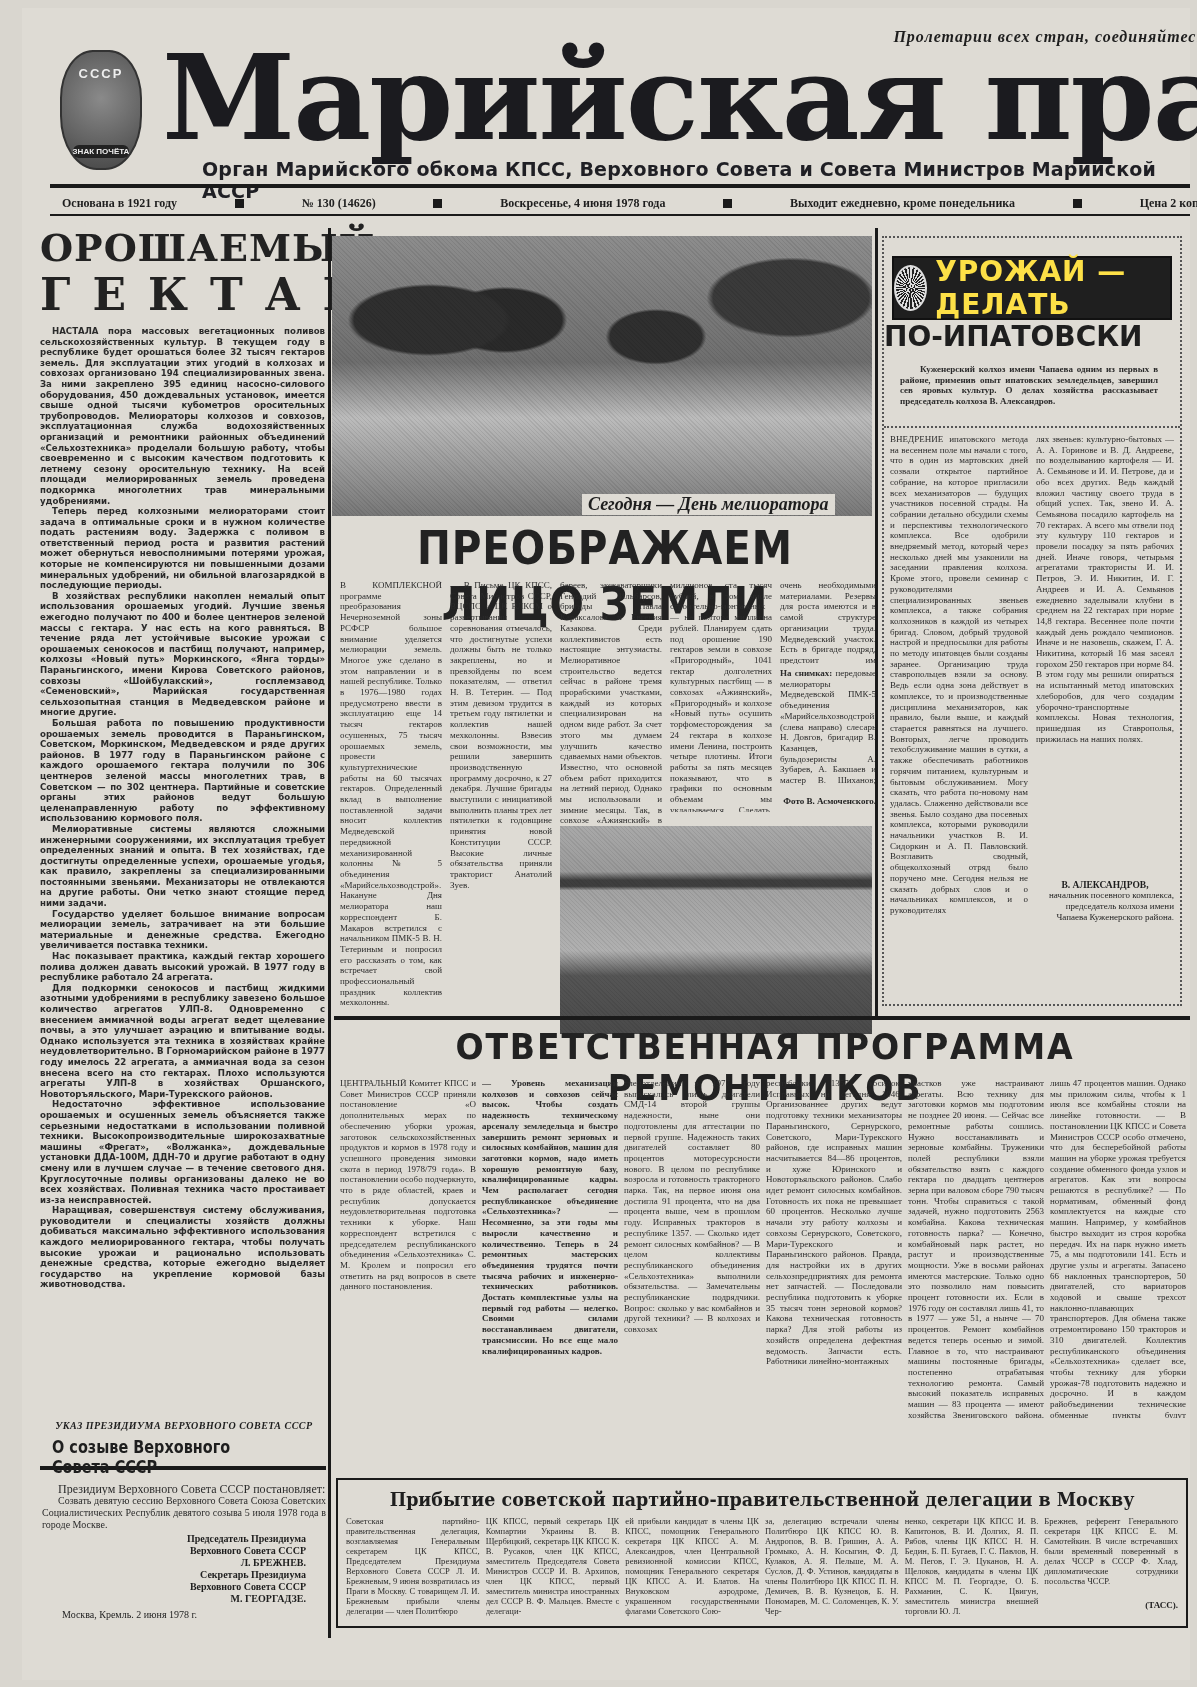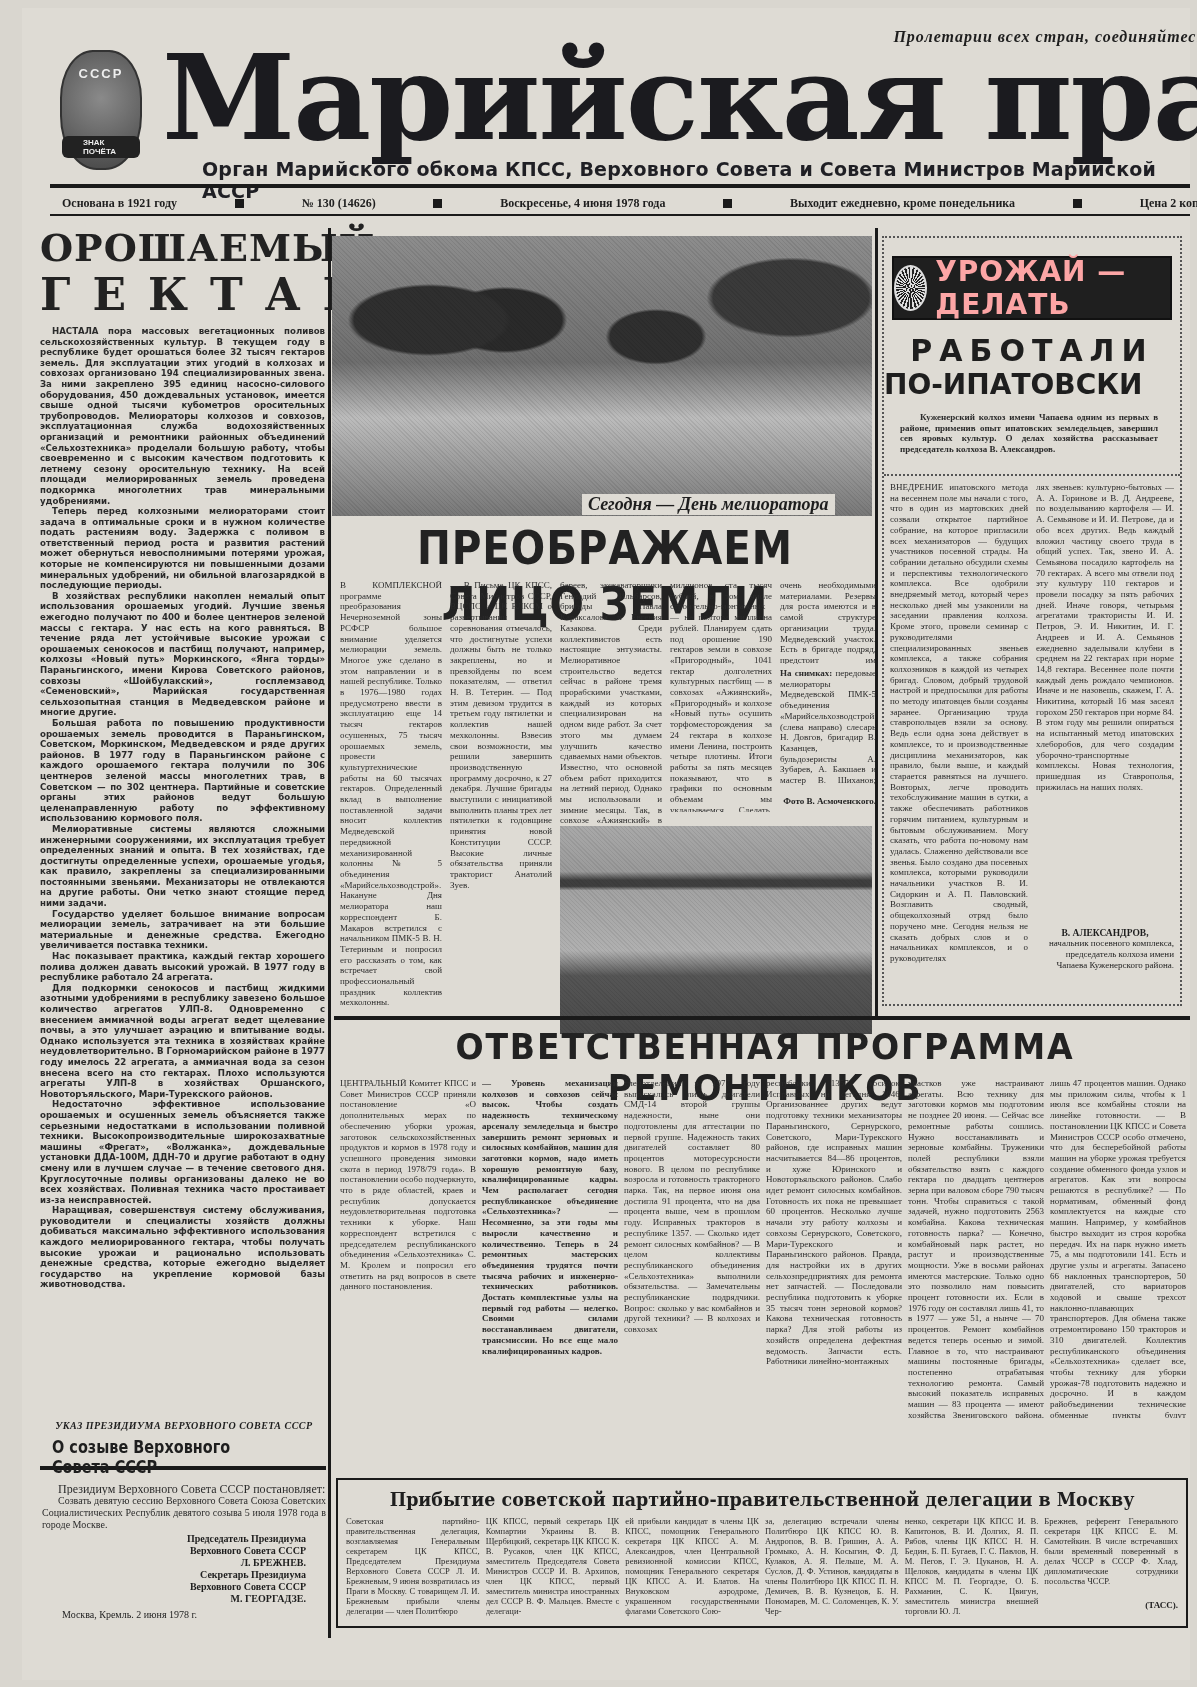--- a/index.html
+++ b/index.html
@@ -21,21 +21,21 @@
     font-style: italic; font-weight: bold; font-size: 16px; letter-spacing: 1px;
   }
   .emblem {
     left: 38px; top: 42px; width: 82px; height: 120px;
     border: 2px solid #333; border-radius: 40% 40% 45% 45%;
     background: radial-gradient(circle at 50% 40%, #8a8a8a, #444);
     display: flex; flex-direction: column; align-items: center; justify-content: space-between;
     padding: 14px 0 10px; color: #eee; font-family: "Liberation Sans", sans-serif;
   }
   .emblem .top { font-size: 13px; font-weight: bold; letter-spacing: 2px; }
-  .emblem .bottom { font-size: 8px; font-weight: bold; background:#222; padding:2px 21px; border-radius: 6px; }
+  .emblem .bottom { font-size: 8px; font-weight: bold; background:#222; padding:2px 0; border-radius: 6px; }
   .masthead {
     left: 140px; top: 30px; width: 1030px; height: 130px;
     font-family: "DejaVu Serif", serif; font-weight: bold;
     font-size: 118px; line-height: 120px; letter-spacing: -2px;
     color: #1b1b1f; transform: scaleX(1.02); transform-origin: left;
     white-space: nowrap;
   }
   .subtitle {
     left: 180px; top: 150px; width: 990px; font-family: "DejaVu Sans", sans-serif;
     font-size: 19px; font-weight: bold; letter-spacing: 0.2px; color: #1f1f24;
@@ -66,21 +66,21 @@
   .photo2 {
     background:
       repeating-linear-gradient(45deg, rgba(0,0,0,0.07) 0 1px, transparent 1px 3px),
       linear-gradient(180deg, #a9a9a9 0%, #9a9a9a 22%, #3f3f3f 26%, #3f3f3f 29%, #a3a3a3 31%, #b0b0b0 60%, #555 72%, #4a4a4a 100%);
   }
   .vline { background: #1a1a1a; width: 3px; }
   .dotted-box { border: 2px dotted #555; }
   .box { border: 2px solid #1a1a1a; }
   .caption-italic { font-style: italic; font-weight: bold; }
   .banner {
-    background: #1f1f1f; color: #fca5a5; display:flex; align-items:center; justify-content:center;
+    background: #1f1f1f; color: #fde047; display:flex; align-items:center; justify-content:center;
     font-family: "DejaVu Sans", sans-serif; font-weight: bold;
   }
   .sun {
     width: 46px; height: 46px; border-radius: 50%;
     background: repeating-conic-gradient(#ddd 0 6deg, #222 6deg 12deg);
     border: 2px solid #ddd;
   }
 </style>
 </head>
 <body>
@@ -151,21 +151,20 @@
     <div style="font-size:9px; font-weight:bold; text-align:right; margin-top:8px;">Фото В. Асмоченского.</div>
   </div>
   <div class="abs photo2" style="left:538px; top:818px; width:312px; height:208px;"></div>
   <div class="abs vline" style="left:853px; top:220px; height:790px;"></div>
 
   <div class="abs dotted-box" style="left:860px; top:228px; width:300px; height:770px;">
     <div class="banner" style="margin:18px 8px 0; height:64px; border:2px solid #111; gap:8px;">
       <span class="sun"></span>
       <span style="font-size:28px; letter-spacing:1px;">УРОЖАЙ — ДЕЛАТЬ</span>
     </div>
-    <div style="font-family:'DejaVu Sans',sans-serif; font-weight:bold; font-size:30px; letter-spacing:7px; text-align:center; margin-top:14px; line-height:34px;">РАБОТАЛИ</div>
     <div style="font-family:'DejaVu Sans',sans-serif; font-weight:bold; font-size:28px; line-height:34px;">ПО-ИПАТОВСКИ</div>
     <div class="col-text-serif" style="margin:10px 22px 0 16px; font-weight:bold; text-indent:20px; height:56px;">Куженерский колхоз имени Чапаева одним из первых в районе, применив опыт ипатовских земледельцев, завершил сев яровых культур. О делах хозяйства рассказывает председатель колхоза В. Александров.</div>
     <div style="border-top:2px dotted #555; margin:6px 0;"></div>
     <div style="display:flex; gap:8px; padding:0 6px;">
       <div class="col-text-serif" style="width:138px; height:520px;">ВНЕДРЕНИЕ ипатовского метода на весеннем поле мы начали с того, что в один из мартовских дней созвали открытое партийное собрание, на которое пригласили всех механизаторов — будущих участников посевной страды. На собрании детально обсудили схемы и перспективы технологического комплекса. Все одобрили внедряемый метод, который через несколько дней мы узаконили на заседании правления колхоза. Кроме этого, провели семинар с руководителями специализированных звеньев комплекса, а также собрания колхозников в каждой из четырех бригад. Словом, добрый трудовой настрой и предпосылки для работы по методу ипатовцев были созданы заранее. Организацию труда ставропольцев взяли за основу. Ведь если одна зона действует в комплексе, то и производственные дисциплина механизаторов, как правило, были выше, и каждый старается равняться на лучшего. Вовторых, легче проводить техобслуживание машин в сутки, а также обеспечивать работников горячим питанием, культурным и бытовым обслуживанием. Могу сказать, что работа по-новому нам удалась. Слаженно действовали все звенья. Было создано два посевных комплекса, которыми руководили начальники участков В. И. Сидоркин и А. П. Павловский. Возглавить сводный, общеколхозный отряд было поручено мне. Сегодня нельзя не сказать добрых слов и о начальниках комплексов, и о руководителях</div>
       <div style="width:138px;">
         <div class="col-text-serif" style="height:440px;">лях звеньев: культурно-бытовых — А. А. Горинове и В. Д. Андрееве, по возделыванию картофеля — И. А. Семьянове и И. И. Петрове, да и обо всех других. Ведь каждый вложил частицу своего труда в общий успех. Так, звено И. А. Семьянова посадило картофель на 70 гектарах. А всего мы отвели под эту культуру 110 гектаров и провели посадку за пять рабочих дней. Иначе говоря, четырьмя агрегатами трактористы И. И. Петров, Э. И. Никитин, И. Г. Андреев и И. А. Семьянов ежедневно заделывали клубни в среднем на 22 гектарах при норме 14,8 гектара. Весеннее поле почти каждый день рождало чемпионов. Иначе и не назовешь, скажем, Г. А. Никитина, который 16 мая засеял горохом 250 гектаров при норме 84. В этом году мы решили опираться на испытанный метод ипатовских хлеборобов, для чего создадим уборочно-транспортные комплексы. Новая технология, пришедшая из Ставрополья, прижилась на наших полях.</div>
         <div style="font-size:9.5px; font-weight:bold; text-align:center; margin-top:6px;">В. АЛЕКСАНДРОВ,</div>
         <div style="font-size:9px; text-align:right; line-height:11px;">начальник посевного комплекса, председатель колхоза имени Чапаева Куженерского района.</div>
       </div>

